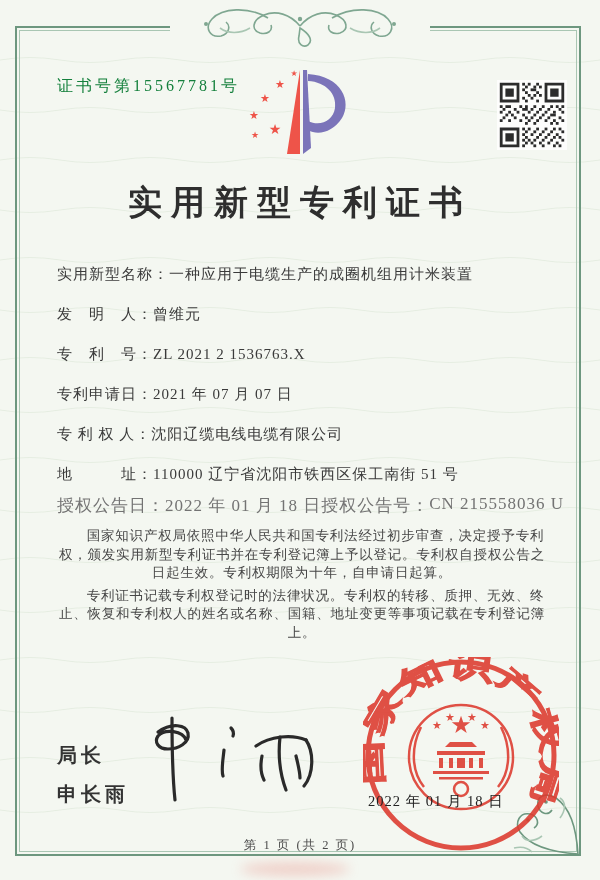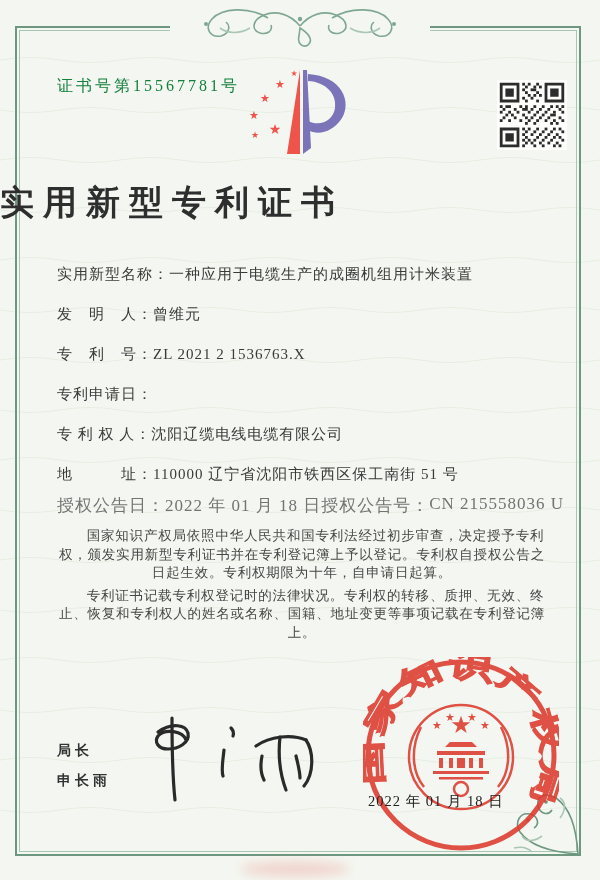--- a/index.html
+++ b/index.html
@@ -20,38 +20,38 @@
   .ornament-top{position:absolute;left:160px;top:2px;z-index:2;}
   .ornament-mask{position:absolute;left:170px;top:21px;width:260px;height:12px;background:#f4f7f1;z-index:2;}
   .corner-flourish{position:absolute;left:492px;top:768px;z-index:2;}
   .content{position:absolute;left:0;top:0;width:600px;height:880px;z-index:3;}
   .cert-no{
     position:absolute;left:57px;top:76px;font-size:16px;letter-spacing:3px;color:#15803d;
   }
   .logo{position:absolute;left:238px;top:64px;}
   .qr{position:absolute;left:497px;top:80px;}
   .title{
-    position:absolute;left:0;top:180px;width:600px;text-align:left;
+    position:absolute;left:0;top:180px;width:600px;text-align:center;
     font-size:34px;font-weight:bold;letter-spacing:9px;color:#2e2e2e;
   }
   .fields{position:absolute;left:57px;top:254px;width:500px;}
   .field-row{display:flex;height:40px;align-items:center;font-size:15px;letter-spacing:1px;color:#3a3a3a;}
   .field-label{white-space:pre;}
   .field-value{white-space:pre;}
   .grant-row{display:flex;height:40px;font-size:17px;letter-spacing:1px;color:#737373;}
   .grant-gap{width:42px;}
   .paras{
     position:absolute;left:52px;top:527px;width:500px;
     font-size:13.5px;line-height:18.5px;letter-spacing:0.8px;color:#474747;
   }
   .paras p{margin:0 0 4px 0;text-indent:2em;text-align:center;}
   .signoff{
     position:absolute;left:57px;top:742px;z-index:4;
     font-family:Liberation Serif, serif;
-    font-size:14px;font-weight:bold;letter-spacing:4px;color:#333;
+    font-size:20px;font-weight:bold;letter-spacing:4px;color:#333;
   }
   .signoff div{margin-bottom:12px;}
   .signature{position:absolute;left:128px;top:712px;z-index:4;}
   .seal{position:absolute;left:363px;top:657px;z-index:4;opacity:0.88;}
   .seal-date{
     position:absolute;left:368px;top:792px;z-index:5;
     font-size:14.5px;letter-spacing:1px;color:#222;white-space:pre;
   }
   .footer{
     position:absolute;left:0;top:837px;width:600px;text-align:center;
@@ -264,20 +264,21 @@
       <div class="field-row">
         <span class="field-label">发　明　人：</span>
         <span class="field-value">曾维元</span>
       </div>
       <div class="field-row">
         <span class="field-label">专　利　号：</span>
         <span class="field-value">ZL 2021 2 1536763.X</span>
       </div>
       <div class="field-row">
         <span class="field-label">专利申请日：</span>
+        <span class="field-value">2021 年 07 月 07 日</span>
       </div>
       <div class="field-row">
         <span class="field-label">专 利 权 人：</span>
         <span class="field-value">沈阳辽缆电线电缆有限公司</span>
       </div>
       <div class="field-row">
         <span class="field-label">地　　　址：</span>
         <span class="field-value">110000 辽宁省沈阳市铁西区保工南街 51 号</span>
       </div>
       <div class="grant-row">
@@ -338,16 +339,17 @@
             <path d="M-28,16 h56 v3 h-56 z"></path>
             <path d="M-22,22 h44 v2.5 h-44 z"></path>
           </g>
           <circle cx="0" cy="34" r="7" fill="none" stroke-width="2.5"></circle>
         </g>
       </g>
     </svg>
 
     <div class="seal-date">2022 年 01 月 18 日</div>
 
+    <div class="footer">第 1 页 (共 2 页)</div>
   </div>
 
   <div class="smudge"></div>
 </div>
 
 </body></html>

